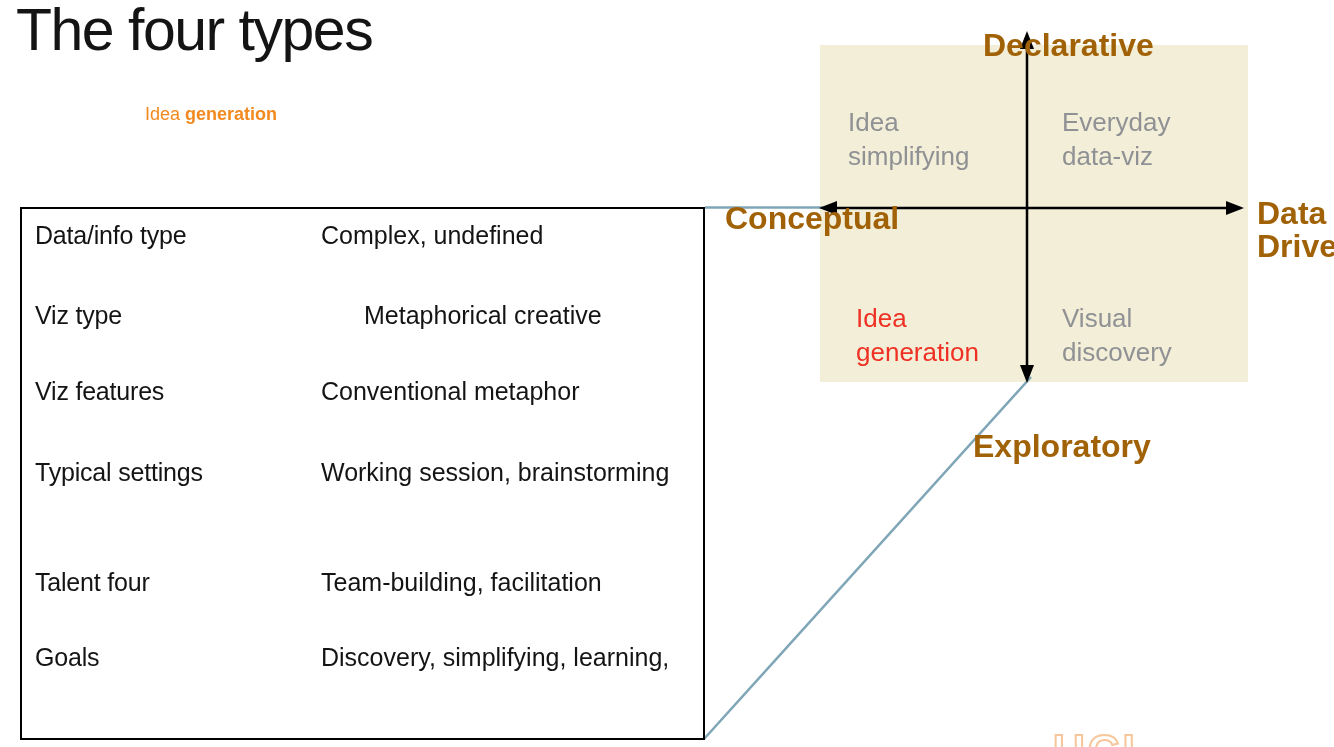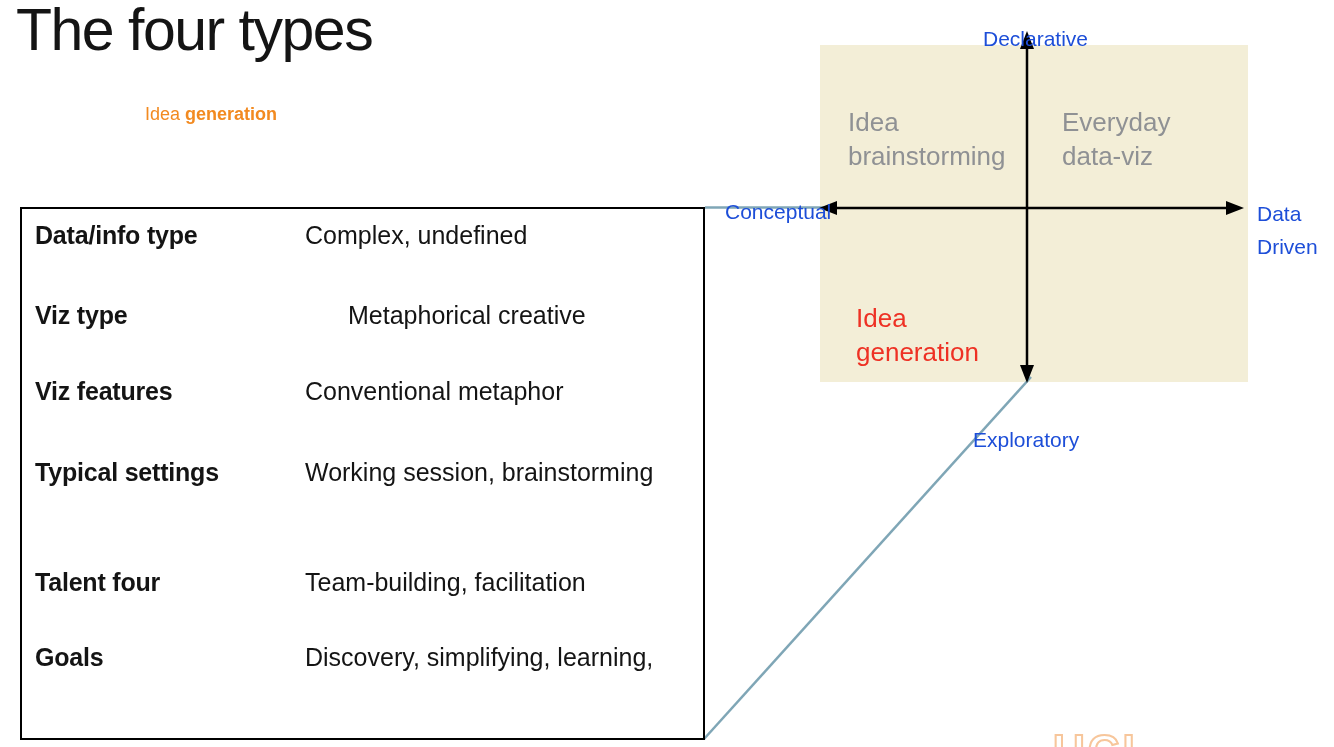--- a/index.html
+++ b/index.html
@@ -18,36 +18,36 @@
     font-size:18px; color:#F28A20; white-space:nowrap;
   }
   .subtitle .w1 { font-weight:400; margin-right:0.28em; }
   .subtitle .w2 { font-weight:700; }
 
   .spec-table {
     position:absolute; left:20px; top:207px; width:681px; height:529px;
     border:2px solid #000; background:#fff;
   }
   .spec-row { position:absolute; left:13px; right:4px; display:flex; font-size:25px; line-height:30px; }
-  .spec-row .lbl { width:270px; flex-shrink:0; font-weight:700; letter-spacing:-0.2px; }
-  .spec-row .val { font-weight:400; white-space:nowrap; }
+  .spec-row .lbl { width:270px; flex-shrink:0; font-weight:400; letter-spacing:-0.2px; }
+  .spec-row .val { font-weight:400; white-space:nowrap;margin-left:16px; }
   .r0 { top:11px; } .r1 { top:91px;gap:43px; } .r2 { top:167px; }
   .r3 { top:248px; } .r4 { top:358px; } .r5 { top:433px; }
 
   .quad-bg {
     position:absolute; left:820px; top:45px; width:428px; height:337px;
     background:#F3EED7;
   }
 
   .lines-overlay {
     position:absolute; left:0; top:0; width:1334px; height:747px;
     pointer-events:none;
   }
 
-  .axis-label { position:absolute; font-size:21px; color:#1d4ed8; white-space:nowrap; }
+  .axis-label { position:absolute; font-size:32px; color:#a16207; white-space:nowrap;font-weight:bold; }
   .axis-declarative { left:983px; top:27px; }
   .axis-exploratory { left:973px; top:384px;margin-top:44px; }
   .axis-conceptual  { left:725px; top:200px; }
   .axis-datadriven  { left:1257px; top:197px; line-height:33px; }
   .axis-datadriven span { display:block; }
 
   .cell { position:absolute; font-size:26px; line-height:34px; color:#8F9194; }
   .cell span { display:block; }
   .cell-tl { left:848px;  top:105px; }
   .cell-tr { left:1062px; top:105px; }
@@ -123,26 +123,30 @@
   <div class="axis-label axis-declarative">Declarative</div>
   <div class="axis-label axis-exploratory">Exploratory</div>
   <div class="axis-label axis-conceptual">Conceptual</div>
   <div class="axis-label axis-datadriven">
     <span>Data</span>
     <span>Driven</span>
   </div>
 
   <div class="cell cell-tl">
     <span>Idea</span>
-    <span>brainstorming</span>
+    <span>simplifying</span>
   </div>
   <div class="cell cell-tr">
     <span>Everyday</span>
     <span>data-viz</span>
   </div>
   <div class="cell cell-bl">
     <span>Idea</span>
     <span>generation</span>
   </div>
+  <div class="cell cell-br">
+    <span>Visual</span>
+    <span>discovery</span>
+  </div>
 
   <div class="logo">UCL</div>
 
 </div>
 
 </body></html>

